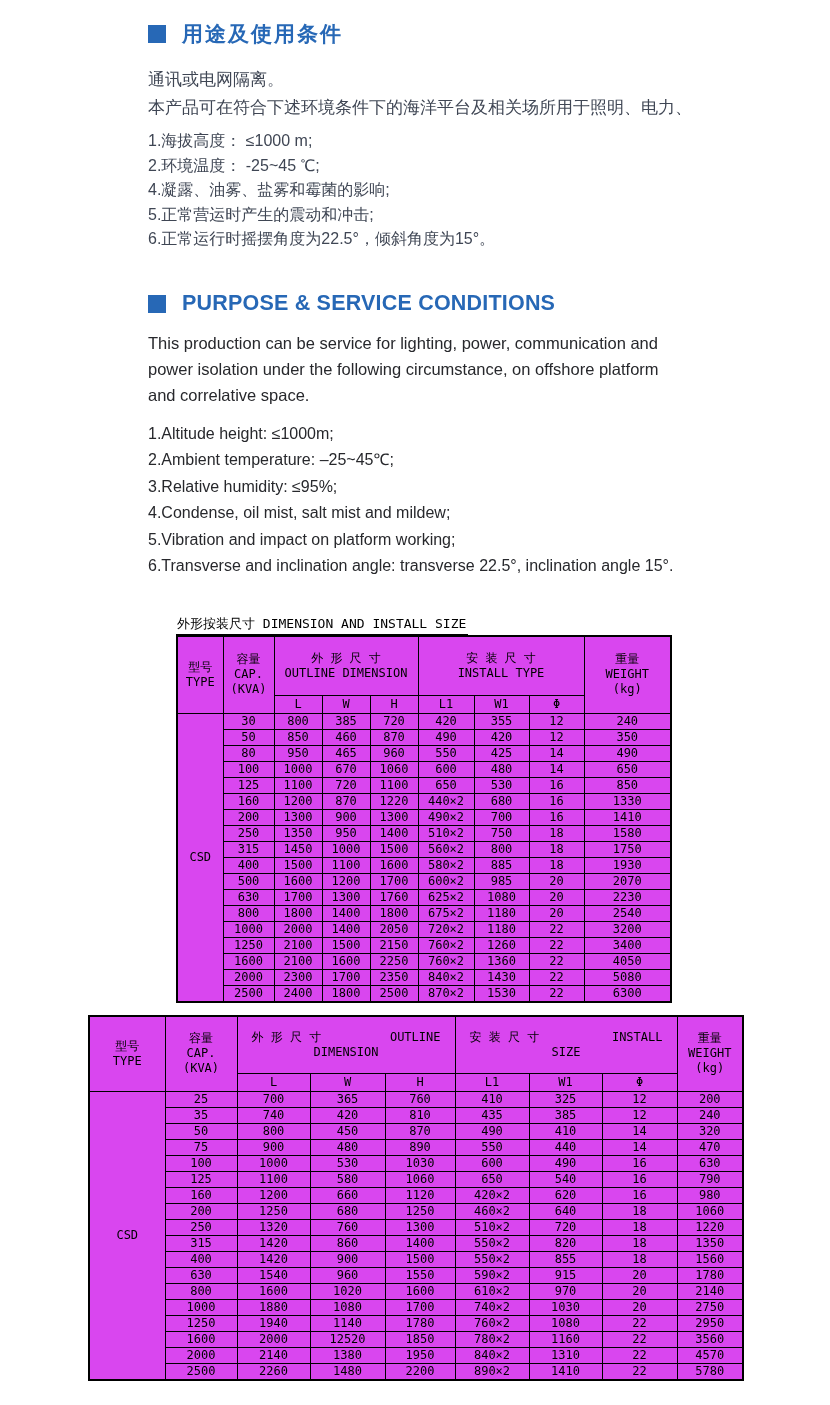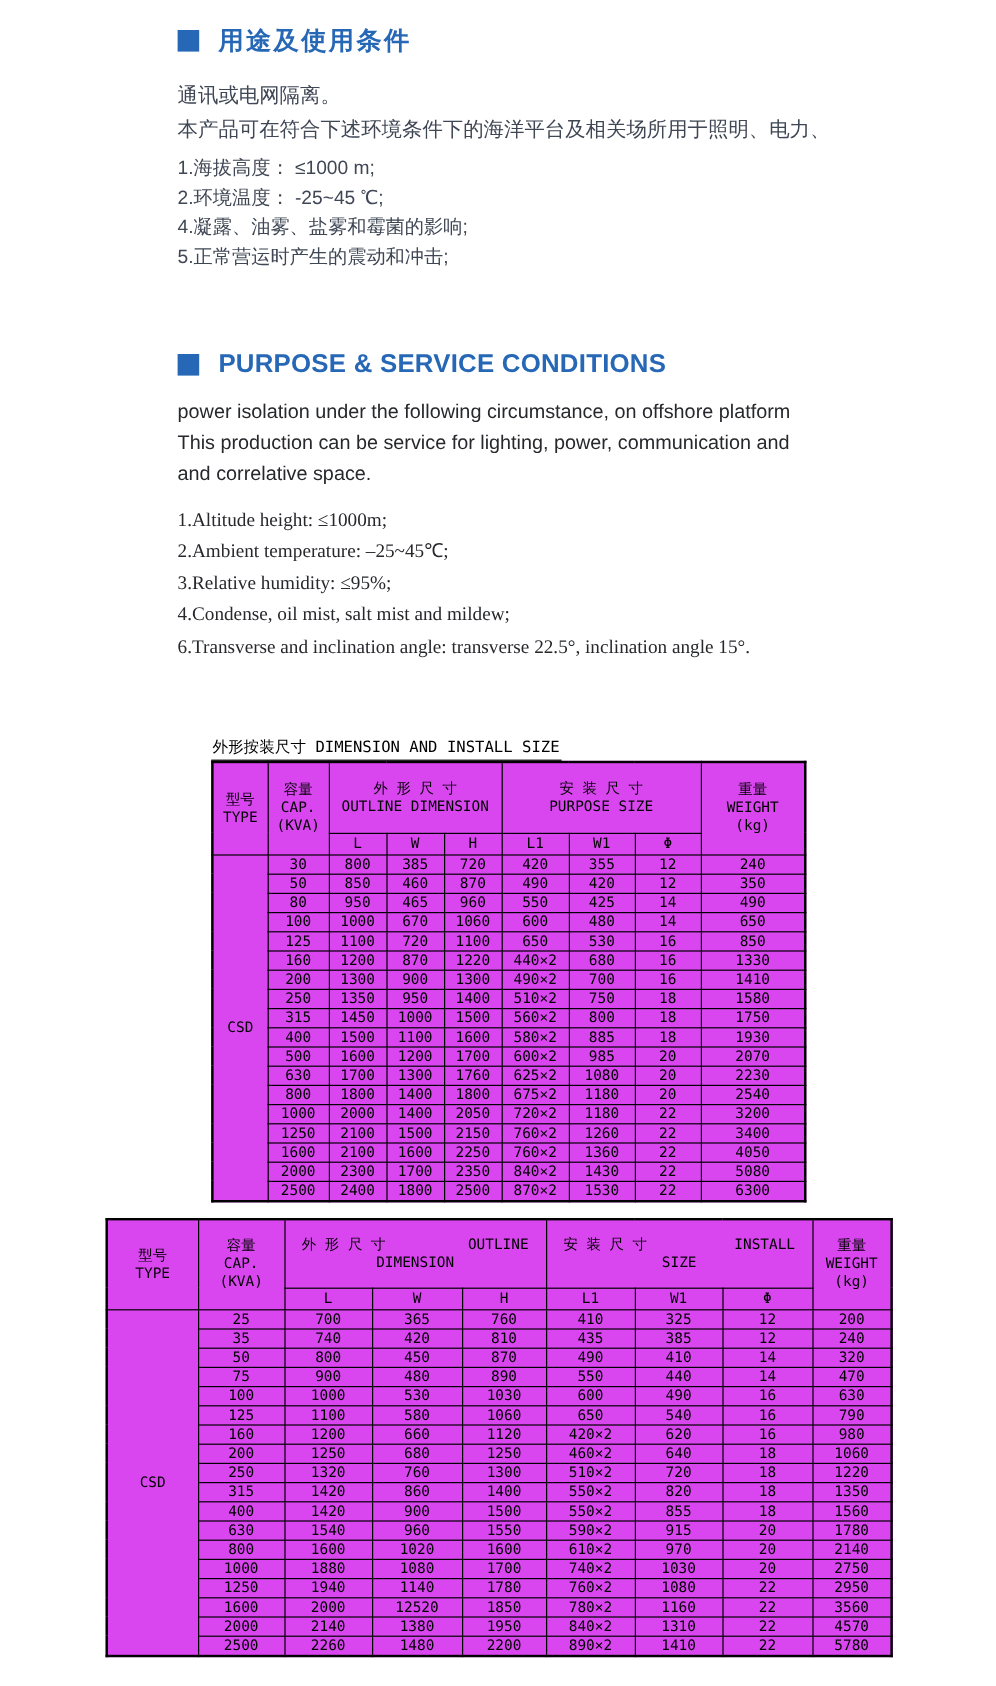--- a/index.html
+++ b/index.html
@@ -20,21 +20,21 @@
     font-size:21px; font-weight:bold; color:#2768b6; letter-spacing:2px;
   }
   .sec-title-en {
     font-size:21.5px; font-weight:bold; color:#2768b6; letter-spacing:0.2px;
   }
   .para-cn { margin-top:18px; font-size:17px; line-height:28px; color:#3f4654; }
   .para-en { margin-top:14px; font-size:16.5px; line-height:26px; color:#27282c; }
   .cond-cn { margin-top:7px; font-size:16px; color:#3f4654; }
   .cond-cn > div { line-height:24.6px; }
   .cond-en { margin-top:13px; font-size:16px; color:#27282c; }
-  .cond-en > div { line-height:26.4px;font-family:Liberation Serif, serif; }
+  .cond-en > div { line-height:26.4px; }
   
   .tbl-wrap1 { position:absolute; left:176px; top:614px; }
   .tbl-wrap2 { position:absolute; left:88px;  top:1015px; }
   .tbl-title {
     display:inline-block; font-family:"DejaVu Sans Mono", monospace;
     font-size:13px; color:#000; padding:0 2px 1px 1px;
     border-bottom:1px solid #000; white-space:nowrap;
   }
   table {
     border-collapse:collapse; table-layout:fixed; background:#d946ef;
@@ -67,38 +67,40 @@
     </div>
     <div class="para-cn">
         <div>通讯或电网隔离。</div>
         <div>本产品可在符合下述环境条件下的海洋平台及相关场所用于照明、电力、</div>
       </div>
     <div class="cond-cn">
         <div>1.海拔高度： ≤1000 m;</div>
         <div>2.环境温度： -25~45 ℃;</div>
         <div>4.凝露、油雾、盐雾和霉菌的影响;</div>
         <div>5.正常营运时产生的震动和冲击;</div>
+        <div>6.正常运行时摇摆角度为22.5°，倾斜角度为15°。</div>
       </div>
   </div>
 
   <div class="sec sec-en">
     <div class="sec-head">
       <span class="marker"></span>
       <span class="sec-title-en">PURPOSE &amp; SERVICE CONDITIONS</span>
     </div>
     <div class="para-en">
+        <div>This production can be service for lighting, power, communication and</div>
         <div>power isolation under the following circumstance, on offshore platform</div>
-        <div>This production can be service for lighting, power, communication and</div>
         <div>and correlative space.</div>
       </div>
     <div class="cond-en">
         <div>1.Altitude height: ≤1000m;</div>
         <div>2.Ambient temperature: –25~45℃;</div>
         <div>3.Relative humidity: ≤95%;</div>
         <div>4.Condense, oil mist, salt mist and mildew;</div>
+        <div>5.Vibration and impact on platform working;</div>
         <div>6.Transverse and inclination angle: transverse 22.5°, inclination angle 15°.</div>
       </div>
   </div>
 
   <div class="tbl-wrap1">
     <div class="tbl-title">外形按装尺寸 DIMENSION AND INSTALL SIZE</div>
     <table class="t1">
       <colgroup>
         <col style="width:46px">
           <col style="width:51px">
@@ -120,21 +122,21 @@
             <span>容量</span>
               <span>CAP.</span>
               <span>(KVA)</span>
           </th>
           <th colspan="3">
             <div class="grp-line2">外 形 尺 寸</div>
             <div class="grp-line2">OUTLINE DIMENSION</div>
           </th>
           <th colspan="3">
             <div class="grp-line2">安 装 尺 寸</div>
-            <div class="grp-line2">PURPOSE SIZE</div>
+            <div class="grp-line2">INSTALL TYPE</div>
           </th>
           <th rowspan="2" class="kv3">
             <span>重量</span>
               <span>WEIGHT</span>
               <span>(kg)</span>
           </th>
         </tr>
         <tr class="sub-h">
           <th>L</th>
           <th>W</th>

